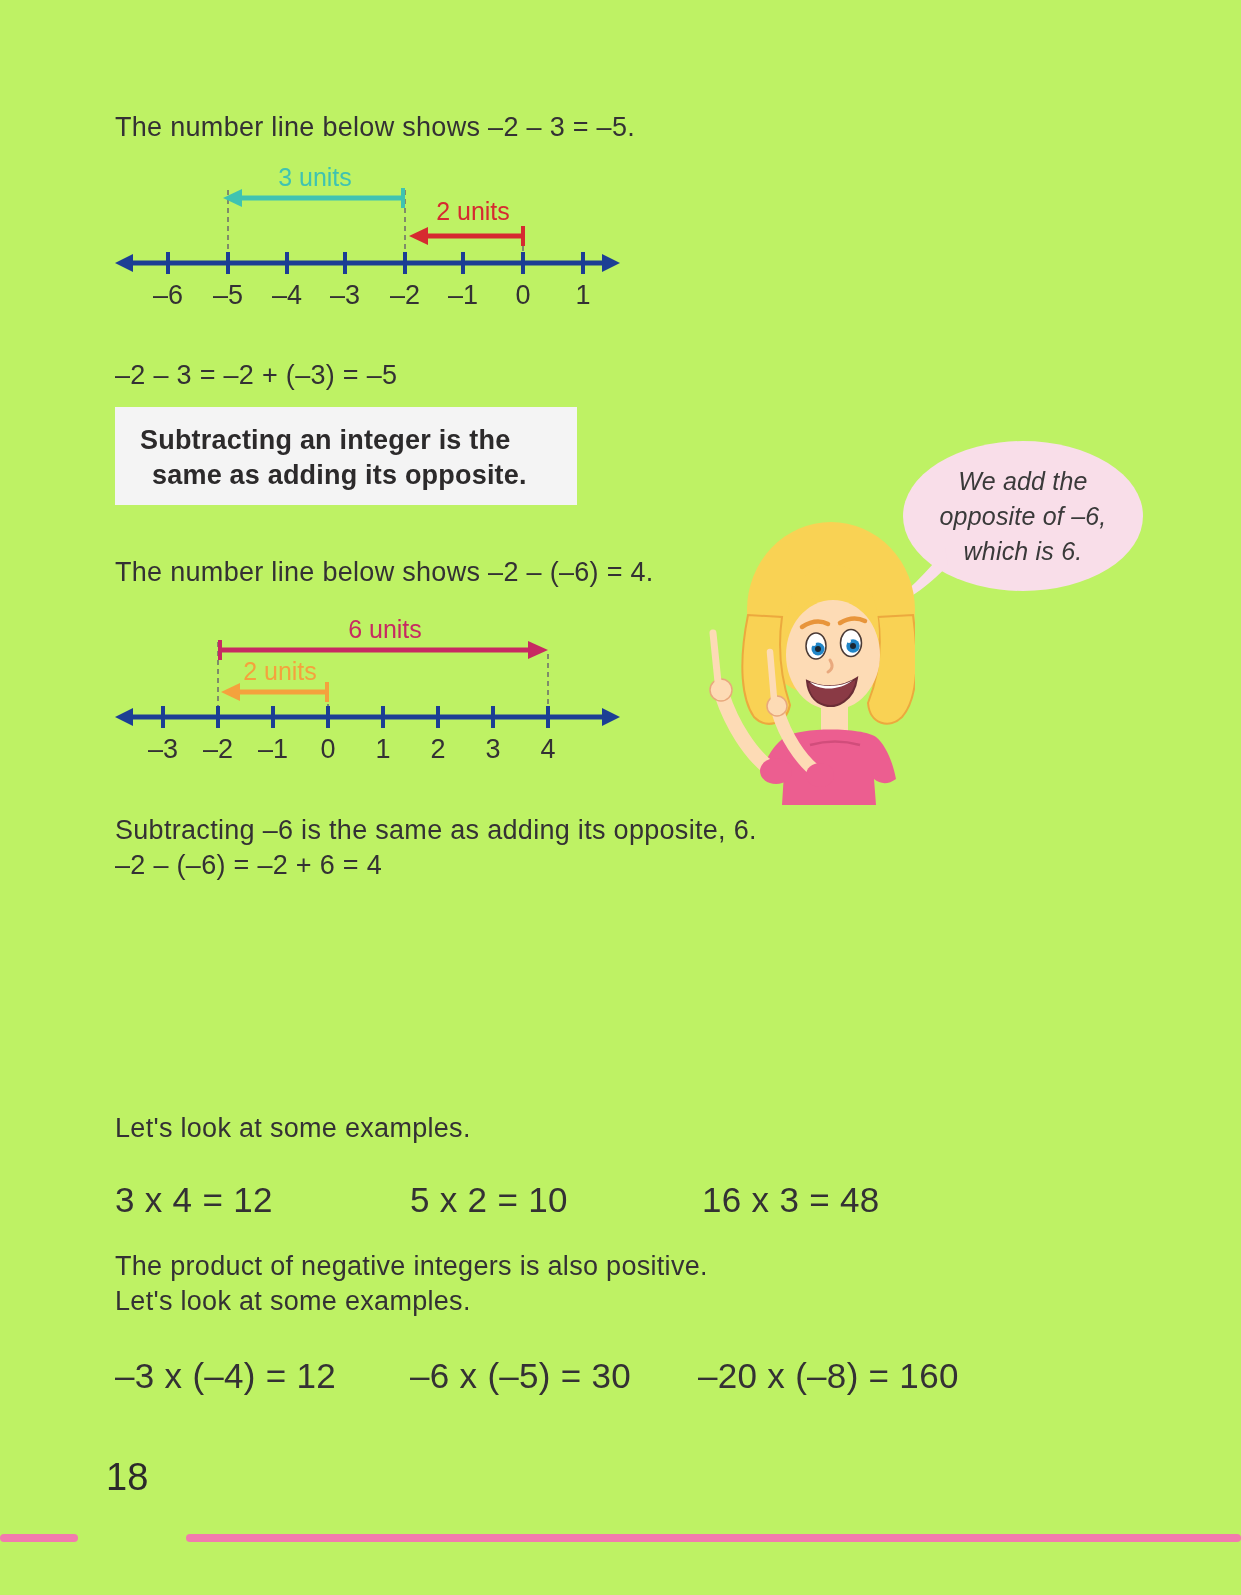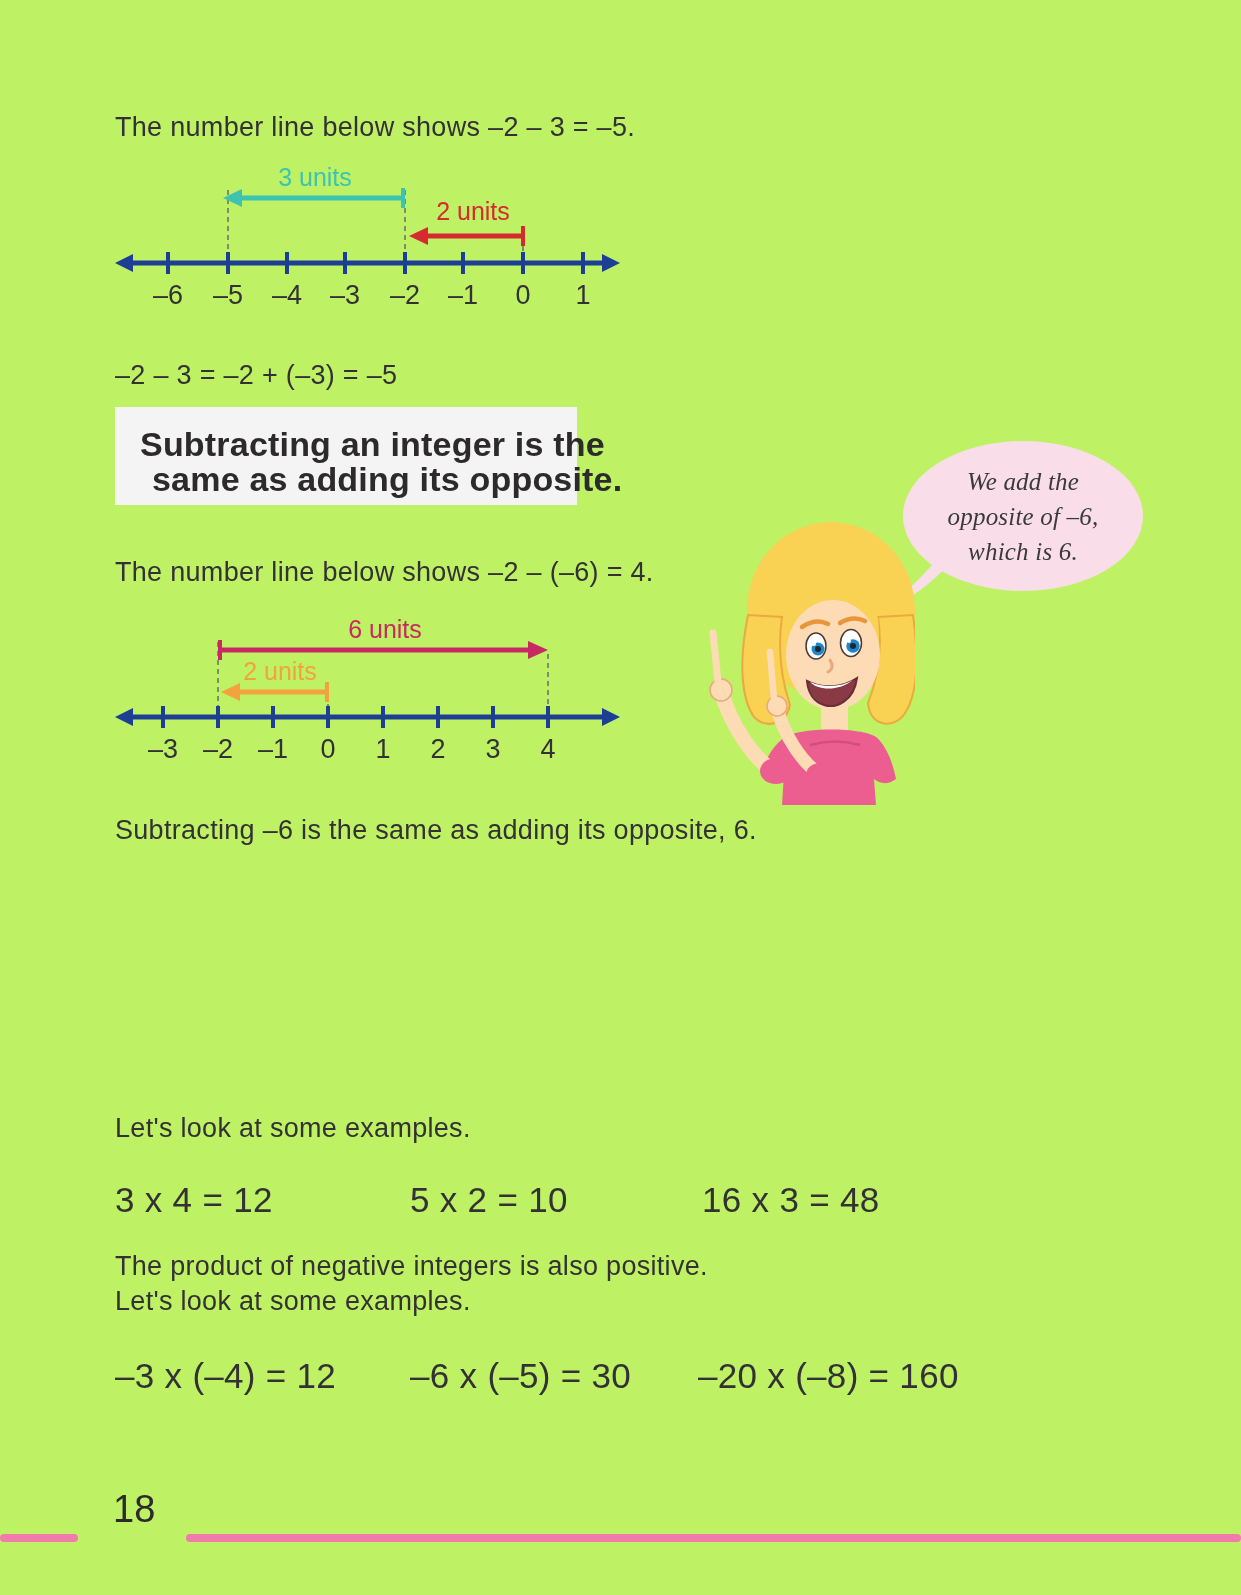--- a/index.html
+++ b/index.html
@@ -16,39 +16,38 @@
   .body-text{
     font-size:27px;
     letter-spacing:0.3px;
     color:#343134;
     white-space:nowrap;
   }
   .rule-box{
     background:#f4f4f4;
     color:#2c2a2b;
     font-weight:bold;
-    font-size:34px;
+    font-size:27px;
     letter-spacing:0.2px;
   }
   .rule-box .line{white-space:nowrap;}
   .example{font-size:35px;color:#343134;white-space:nowrap;letter-spacing:0.3px;}
   .bubble{
     background:#f9dee9;
     border-radius:50%;
     display:flex;
     flex-direction:column;
     align-items:center;
     justify-content:center;
     text-align:center;
     font-style:italic;
     font-size:25px;
     line-height:35px;
     color:#3a3a3a;
     letter-spacing:0.2px;
-    font-family:Liberation Serif, serif;
   }
   .page-number{
     font-size:38px;
     color:#2c2a2b;
   }
   .pink-rule{
     background:#f27bad;
     height:8px;
     border-radius:4px;
   }
@@ -218,32 +217,33 @@
       <text x="158" y="158">–1</text>
       <text x="213" y="158">0</text>
       <text x="268" y="158">1</text>
       <text x="323" y="158">2</text>
       <text x="378" y="158">3</text>
       <text x="433" y="158">4</text>
     </g>
   </svg>
 
   <div class="abs body-text" style="left:115px;top:815px;">Subtracting –6 is the same as adding its opposite, 6.</div>
+  <div class="abs body-text" style="left:115px;top:850px;">–2 – (–6) = –2 + 6 = 4</div>
 
 
   <div class="abs body-text" style="left:115px;top:1113px;">Let's look at some examples.</div>
 
   <div class="abs example" style="left:115px;top:1180px;">3 x 4 = 12</div>
   <div class="abs example" style="left:410px;top:1180px;">5 x 2 = 10</div>
   <div class="abs example" style="left:702px;top:1180px;">16 x 3 = 48</div>
 
   <div class="abs body-text" style="left:115px;top:1251px;">The product of negative integers is also positive.</div>
   <div class="abs body-text" style="left:115px;top:1286px;">Let's look at some examples.</div>
 
   <div class="abs example" style="left:115px;top:1356px;">–3 x (–4) = 12</div>
   <div class="abs example" style="left:410px;top:1356px;">–6 x (–5) = 30</div>
   <div class="abs example" style="left:698px;top:1356px;">–20 x (–8) = 160</div>
 
-  <div class="abs page-number" style="left:106px;top:1488px;margin-left:7px;">18</div>
+  <div class="abs page-number" style="left:106px;top:1456px;">18</div>
   <div class="abs pink-rule" style="left:0px;top:1534px;width:78px;"></div>
   <div class="abs pink-rule" style="left:186px;top:1534px;width:1055px;"></div>
 
 </div>
 
 </body></html>

